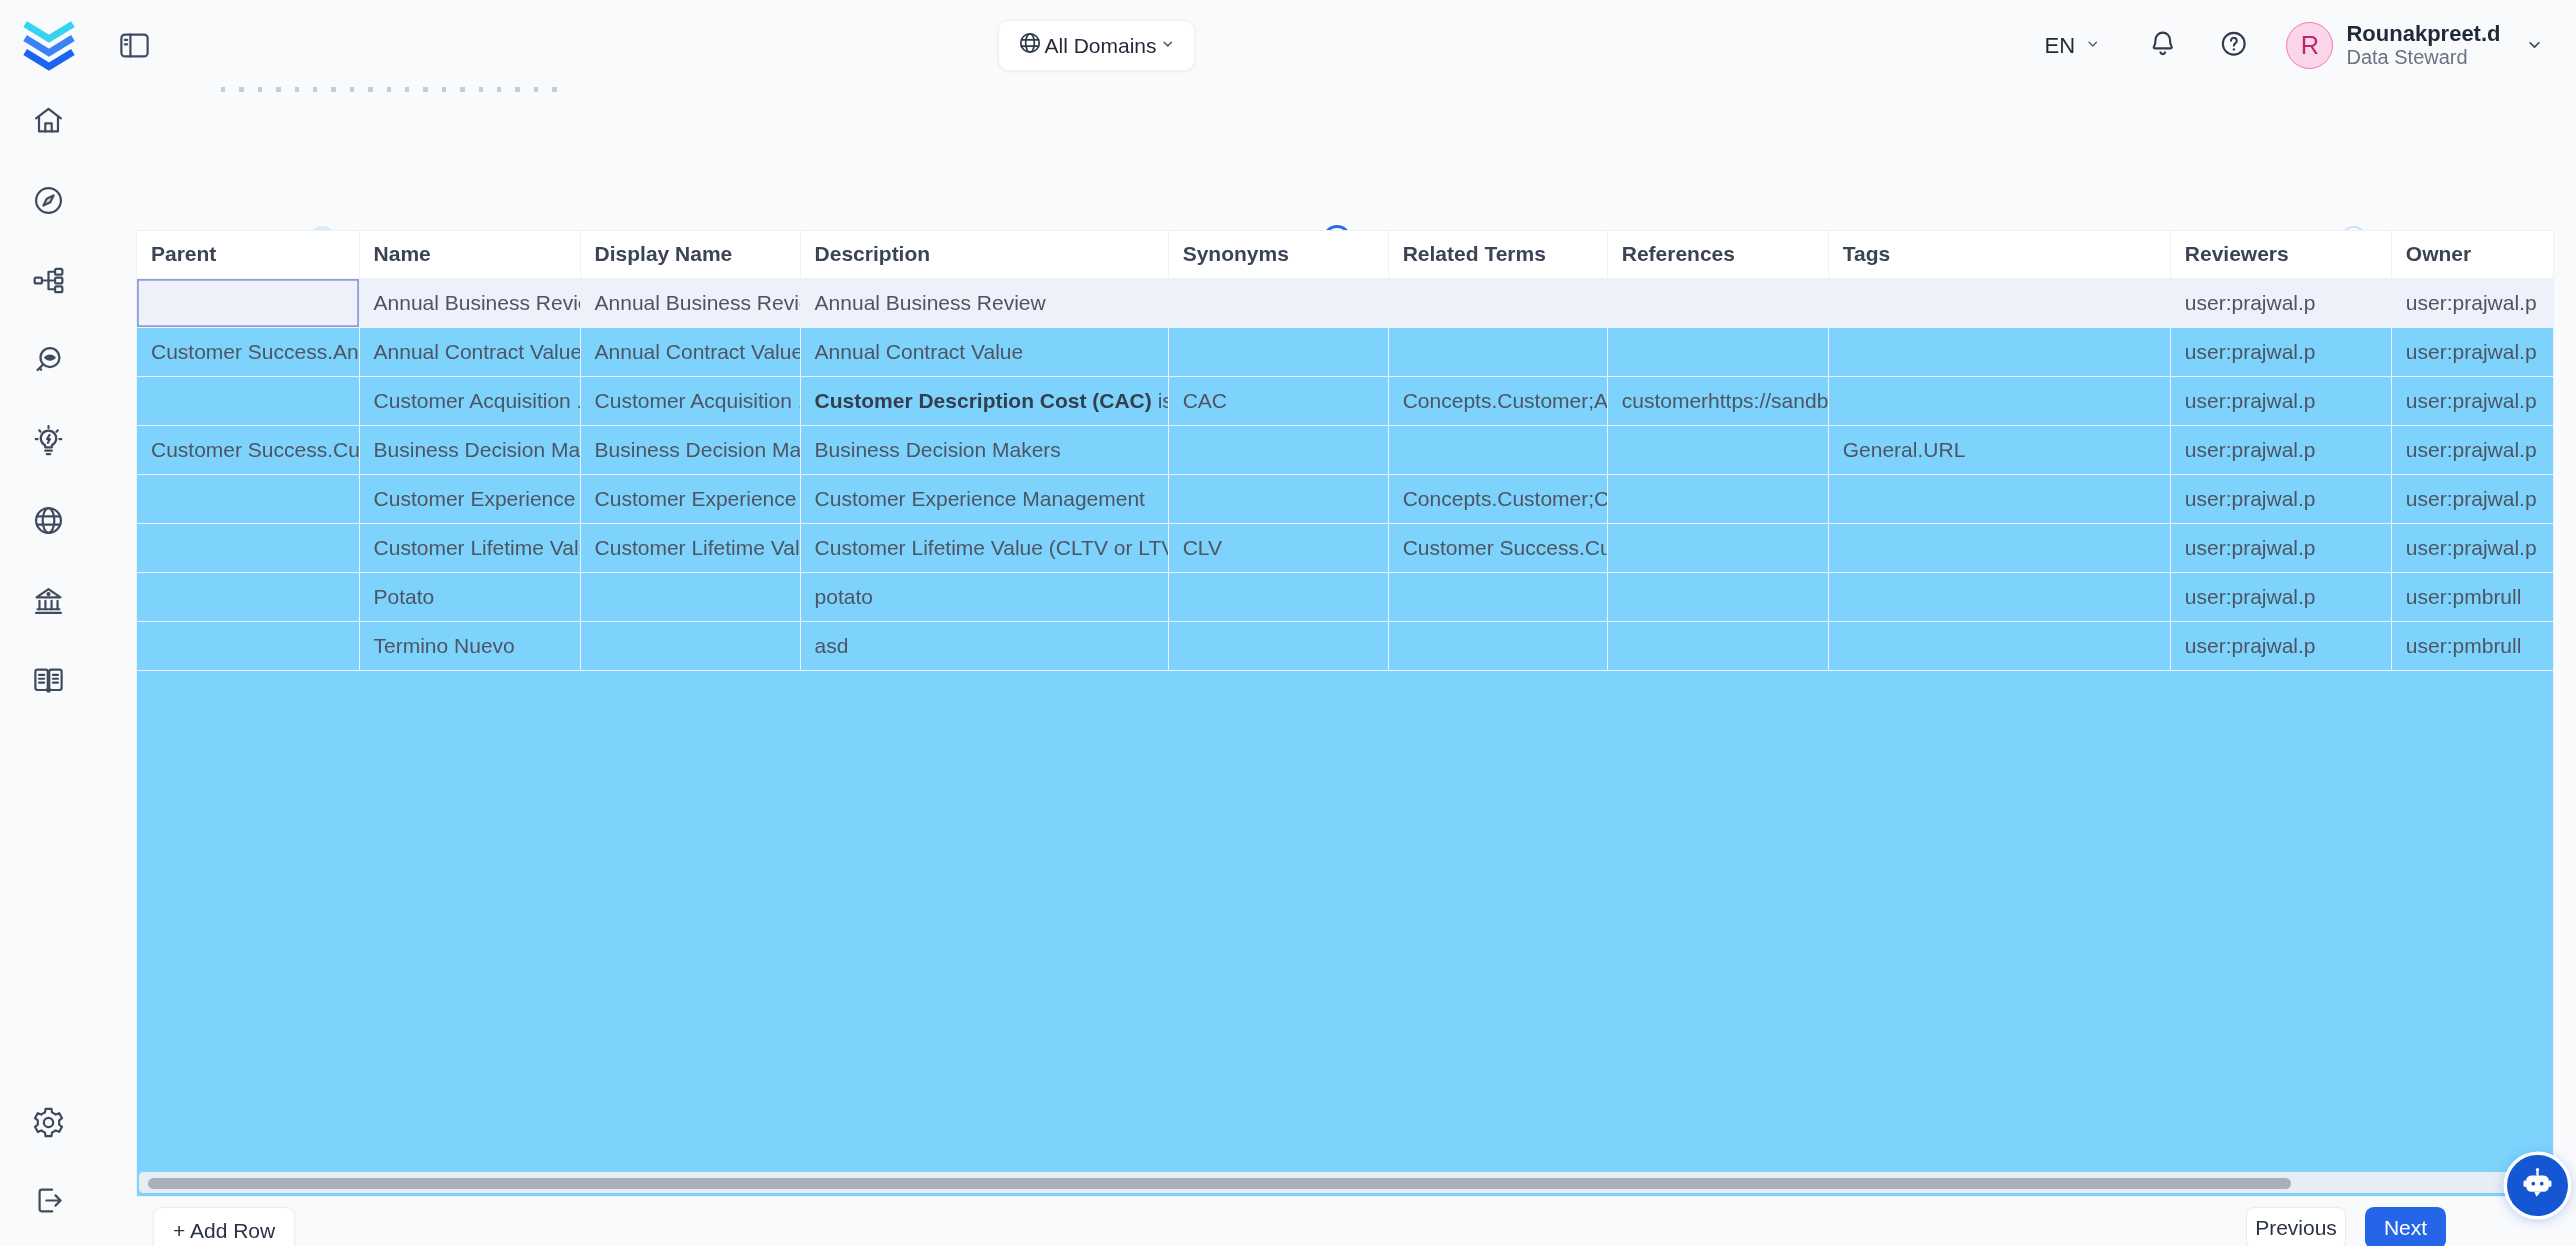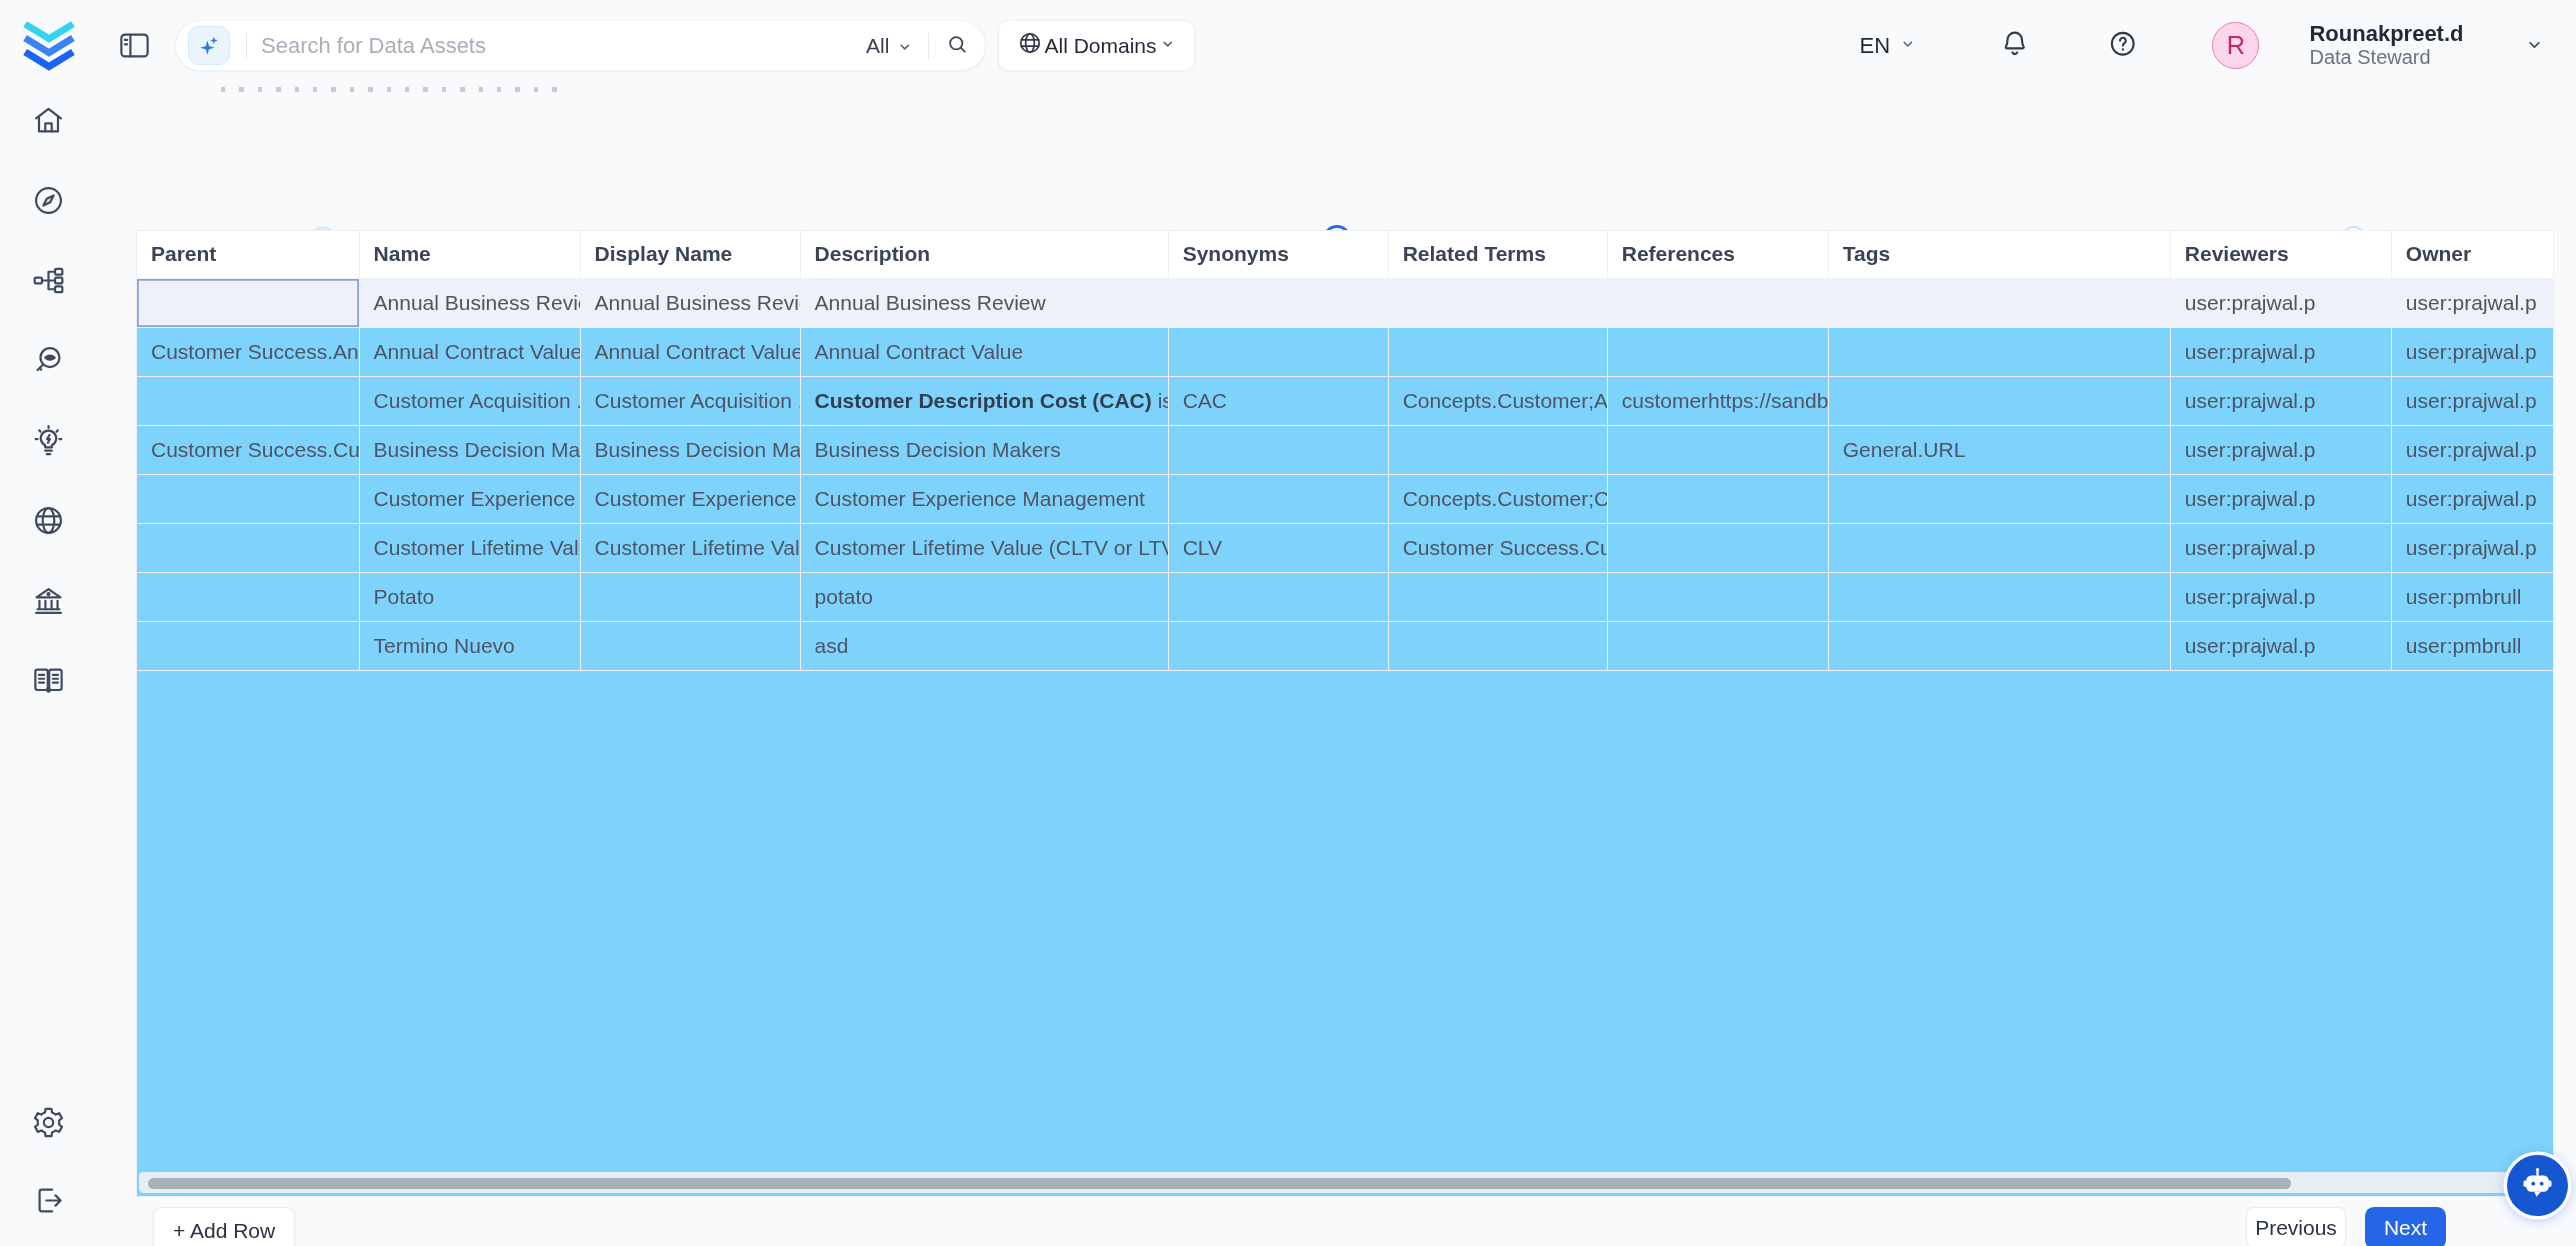--- a/index.html
+++ b/index.html
@@ -31,21 +31,21 @@
   .search-input { flex:1; border:none; outline:none; background:transparent; font-family:"Liberation Sans",sans-serif;
     font-size:22px; color:#374151; padding:0 8.8px 0 14px; }
   .search-input::placeholder { color:#a7afba; }
   .scope { display:flex; align-items:center; gap:7px; color:#374151; font-size:21px; cursor:pointer; }
   .scope .chev { width:17.5px; height:17.5px; color:#566070; }
   .search-btn { margin-left:14px; padding-left:15.8px; border-left:0.9px solid #e5e9ef; height:26px;
     display:flex; align-items:center; color:#3e4a5e; cursor:pointer; }
   .domains-btn { position:absolute; left:902px; top:20px; height:51px; padding:0 17.5px; background:#fff;
     border:0.9px solid #eef1f5; border-radius:10.5px; box-shadow:0 0.9px 2.6px rgba(16,24,40,.05);
     display:flex; align-items:center; gap:2px; font-size:21px; color:#1f2937; cursor:pointer; }
-  .top-right { position:absolute; right:31.5px; top:0; height:91px; display:flex; align-items:center;gap:37px; }
+  .top-right { position:absolute; right:31.5px; top:0; height:91px; display:flex; align-items:center; }
   .lang { display:flex; align-items:center; gap:8.8px; font-size:22px; color:#1f2937; cursor:pointer; }
   .icon-btn { color:#2f3a4a; cursor:pointer; display:flex; align-items:center; justify-content:center; }
   .bell { margin-left:46px; } .help { margin-left:39px; }
   .avatar { margin-left:37px; width:47px; height:47px; border-radius:50%; background:#fbd5e9; border:1.8px solid #f07ab5;
     display:flex; align-items:center; justify-content:center; font-size:25.4px; color:#c02570; cursor:pointer; }
   .user-block { margin-left:13px; cursor:pointer; }
   .user-name { font-size:22px; font-weight:bold; color:#1f2937; line-height:24.5px; }
   .user-role { font-size:20px; color:#6b7280; line-height:23px; }
   .user-caret { margin-left:23px; color:#3e4a5e; cursor:pointer; }
 
@@ -187,42 +187,20 @@
   </aside>
 
   <header class="topbar">
     <div class="panel-toggle">
       <svg viewBox="0 0 24 24" width="37" height="35" fill="none" stroke="currentColor" stroke-width="1.5" stroke-linecap="round">
           <rect x="3" y="4.5" width="18" height="15" rx="2.5"></rect>
           <path d="M9.2 4.5 V19.5 M5.4 8.2 h1.6 M5.4 11.2 h1.6"></path>
         </svg>
     </div>
 
-    <div class="search-pill">
-      <div class="ai-chip">
-        <svg viewBox="0 0 24 24" width="26" height="26" fill="#3674e8">
-            <path d="M10.5 7 L12 12 L17 13.5 L12 15 L10.5 20 L9 15 L4 13.5 L9 12 Z"></path>
-            <path d="M16.5 3.5 L17.4 6.1 L20 7 L17.4 7.9 L16.5 10.5 L15.6 7.9 L13 7 L15.6 6.1 Z"></path>
-          </svg>
-      </div>
-      <div class="pill-divider"></div>
-      <input class="search-input" type="text" value="" placeholder="Search for Data Assets" style="">
-      <div class="scope">
-        <span>All</span>
-        <span class="chev"><svg viewBox="0 0 24 24" width="17.5" height="17.5" fill="none" stroke="currentColor" stroke-width="2.2" stroke-linecap="round" stroke-linejoin="round">
-              <path d="M7 10 L12 15 L17 10"></path>
-            </svg></span>
-      </div>
-      <div class="search-btn">
-        <span><svg viewBox="0 0 24 24" width="24.5" height="24.5" fill="none" stroke="currentColor" stroke-width="1.8" stroke-linecap="round">
-              <circle cx="11" cy="11" r="6"></circle>
-              <path d="M15.4 15.4 L19.3 19.3"></path>
-            </svg></span>
-      </div>
-    </div>
 
     <div class="domains-btn">
       <span><svg viewBox="0 0 24 24" width="26" height="26" fill="none" stroke="#2f3a4a" stroke-width="1.6" stroke-linecap="round">
             <circle cx="12" cy="12" r="8.5"></circle>
             <ellipse cx="12" cy="12" rx="4" ry="8.5"></ellipse>
             <path d="M4 9.2 H20 M4 14.8 H20"></path>
           </svg></span>
       <span>All Domains</span>
       <span class="chev" style="color:#566070"><svg viewBox="0 0 24 24" width="17.5" height="17.5" fill="none" stroke="currentColor" stroke-width="2.2" stroke-linecap="round" stroke-linejoin="round">
             <path d="M7 10 L12 15 L17 10"></path>

